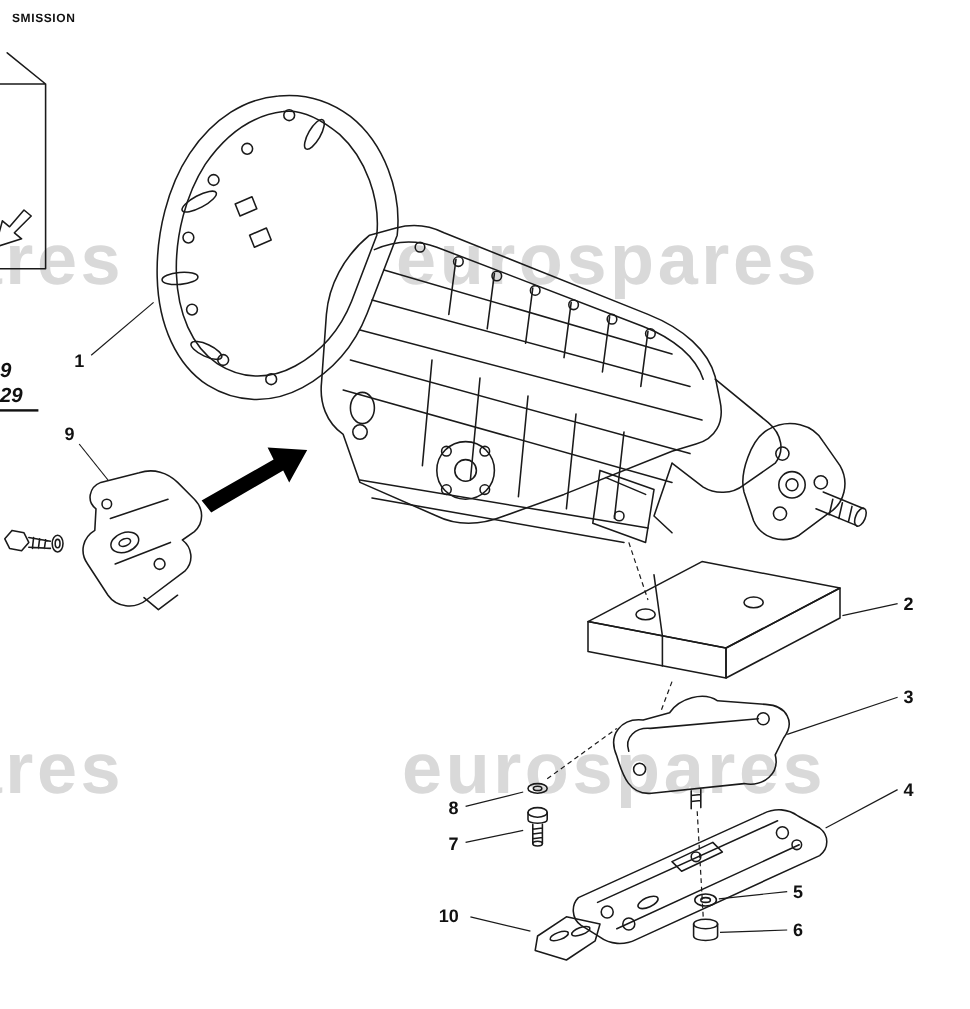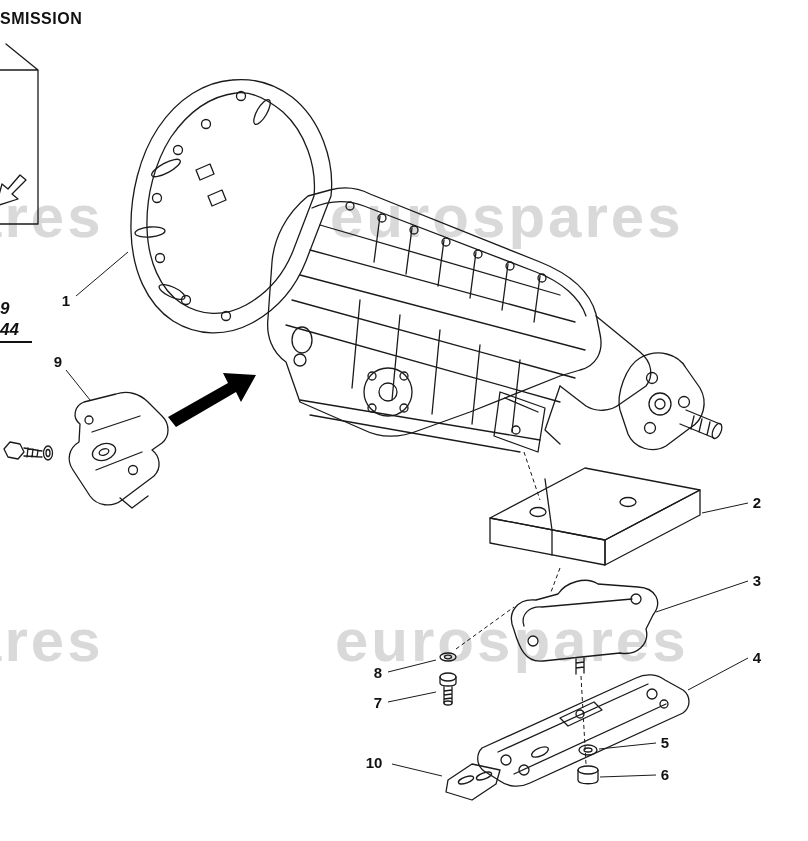--- a/index.html
+++ b/index.html
@@ -9,22 +9,22 @@
   }
   .stage{position:absolute;inset:0;}
   .watermark{
     position:absolute;z-index:0;
     font-family:"Liberation Sans",sans-serif;
     font-weight:700;font-size:60px;letter-spacing:3px;
     color:#d9d9d9;white-space:nowrap;user-select:none;
   }
   svg.diagram{position:absolute;left:0;top:0;z-index:1;}
   .hdr-fragment{
-    position:absolute;z-index:2;left:0;top:10px;
-    font-size:16px;font-weight:700;letter-spacing:.5px;color:#111;
+    position:absolute;z-index:2;left:10px;top:10px;
+    font-size:10px;font-weight:700;letter-spacing:.5px;color:#111;
   }
   .ref-block{
     position:absolute;z-index:2;left:0px;top:298px;width:36px;
     font-weight:700;font-style:italic;font-size:17px;color:#111;line-height:21px;
   }
   .ref-underline{border-bottom:2px solid #111;width:32px;margin-top:1px;}
   .callout-num{font:bold 15px "Liberation Sans",sans-serif;fill:#111;}
   .line{stroke:#1a1a1a;fill:none;stroke-width:1.3;stroke-linejoin:round;stroke-linecap:round;}
   .thin{stroke:#1a1a1a;fill:none;stroke-width:1;}
   .dash{stroke:#1a1a1a;fill:none;stroke-width:1;stroke-dasharray:4 3;}
@@ -35,21 +35,21 @@
 <div class="stage">
 
   <span class="watermark" style="left:-250px;top:182px;">eurospares</span>
   <span class="watermark" style="left:330px;top:182px;">eurospares</span>
   <span class="watermark" style="left:-250px;top:606px;">eurospares</span>
   <span class="watermark" style="left:335px;top:606px;">eurospares</span>
 
   <div class="hdr-fragment">SMISSION</div>
   <div class="ref-block">
     <div>9</div>
-    <div>44</div>
+    <div>29</div>
     <div class="ref-underline"></div>
   </div>
 
   <svg class="diagram" width="808" height="841" viewBox="0 0 808 841">
 
     <g class="line">
       <path d="M38,70 L38,224 M-2,224 L38,224 M-2,70 L38,70 M38,70 L6,44"></path>
       <path d="M26,180 L12,194 L18,199 L-4,206 L2,184 L8,189 L20,175 Z" fill="#fff"></path>
     </g>
 

